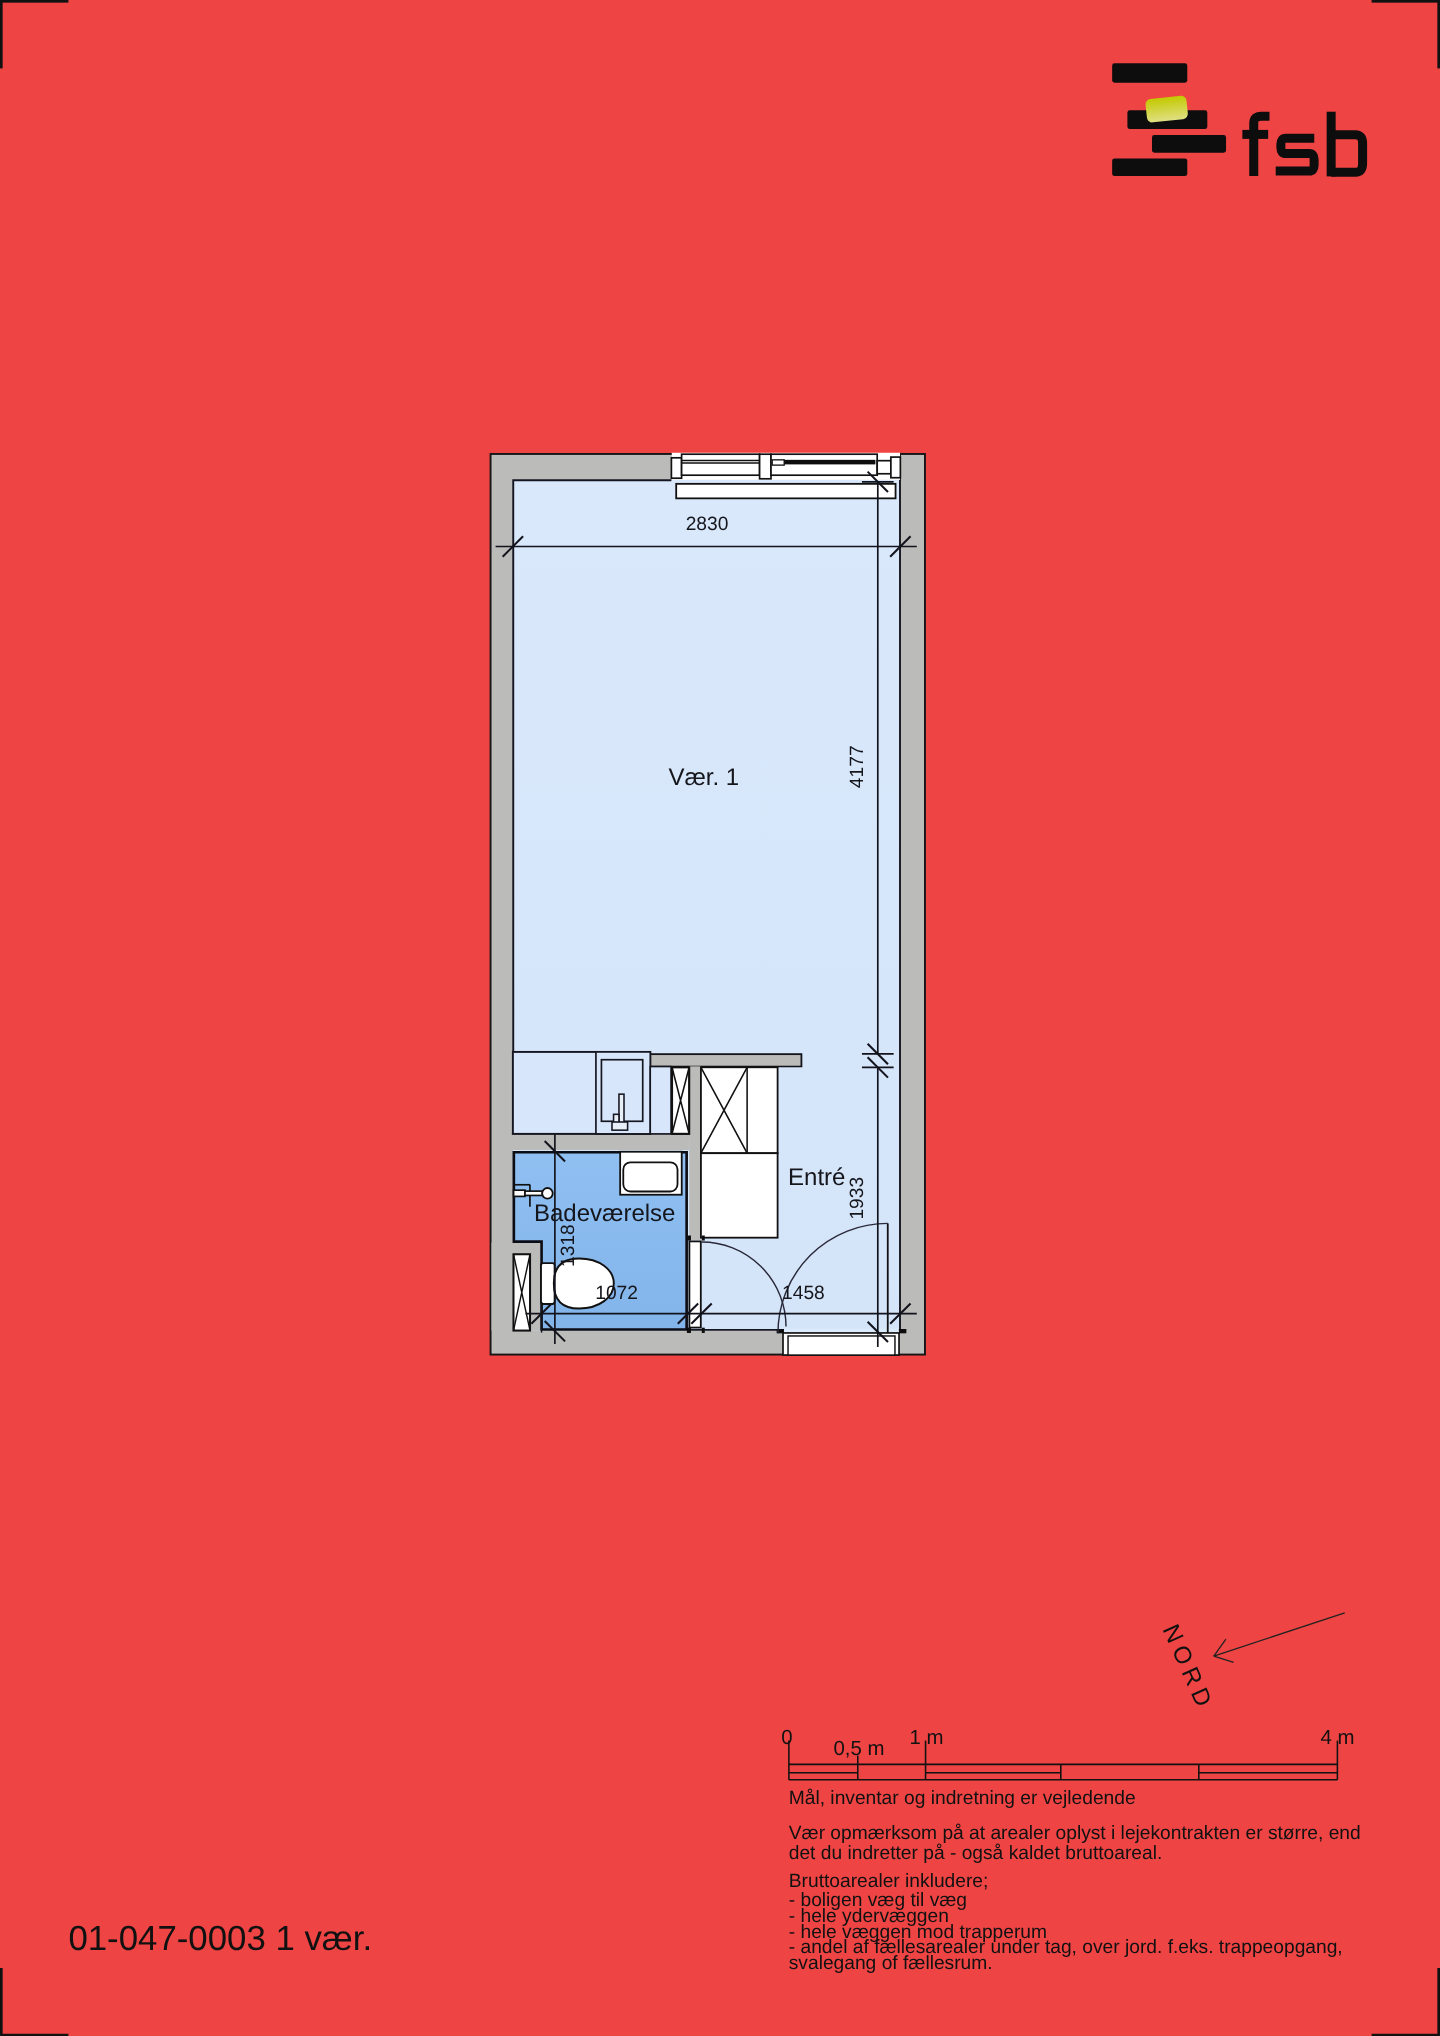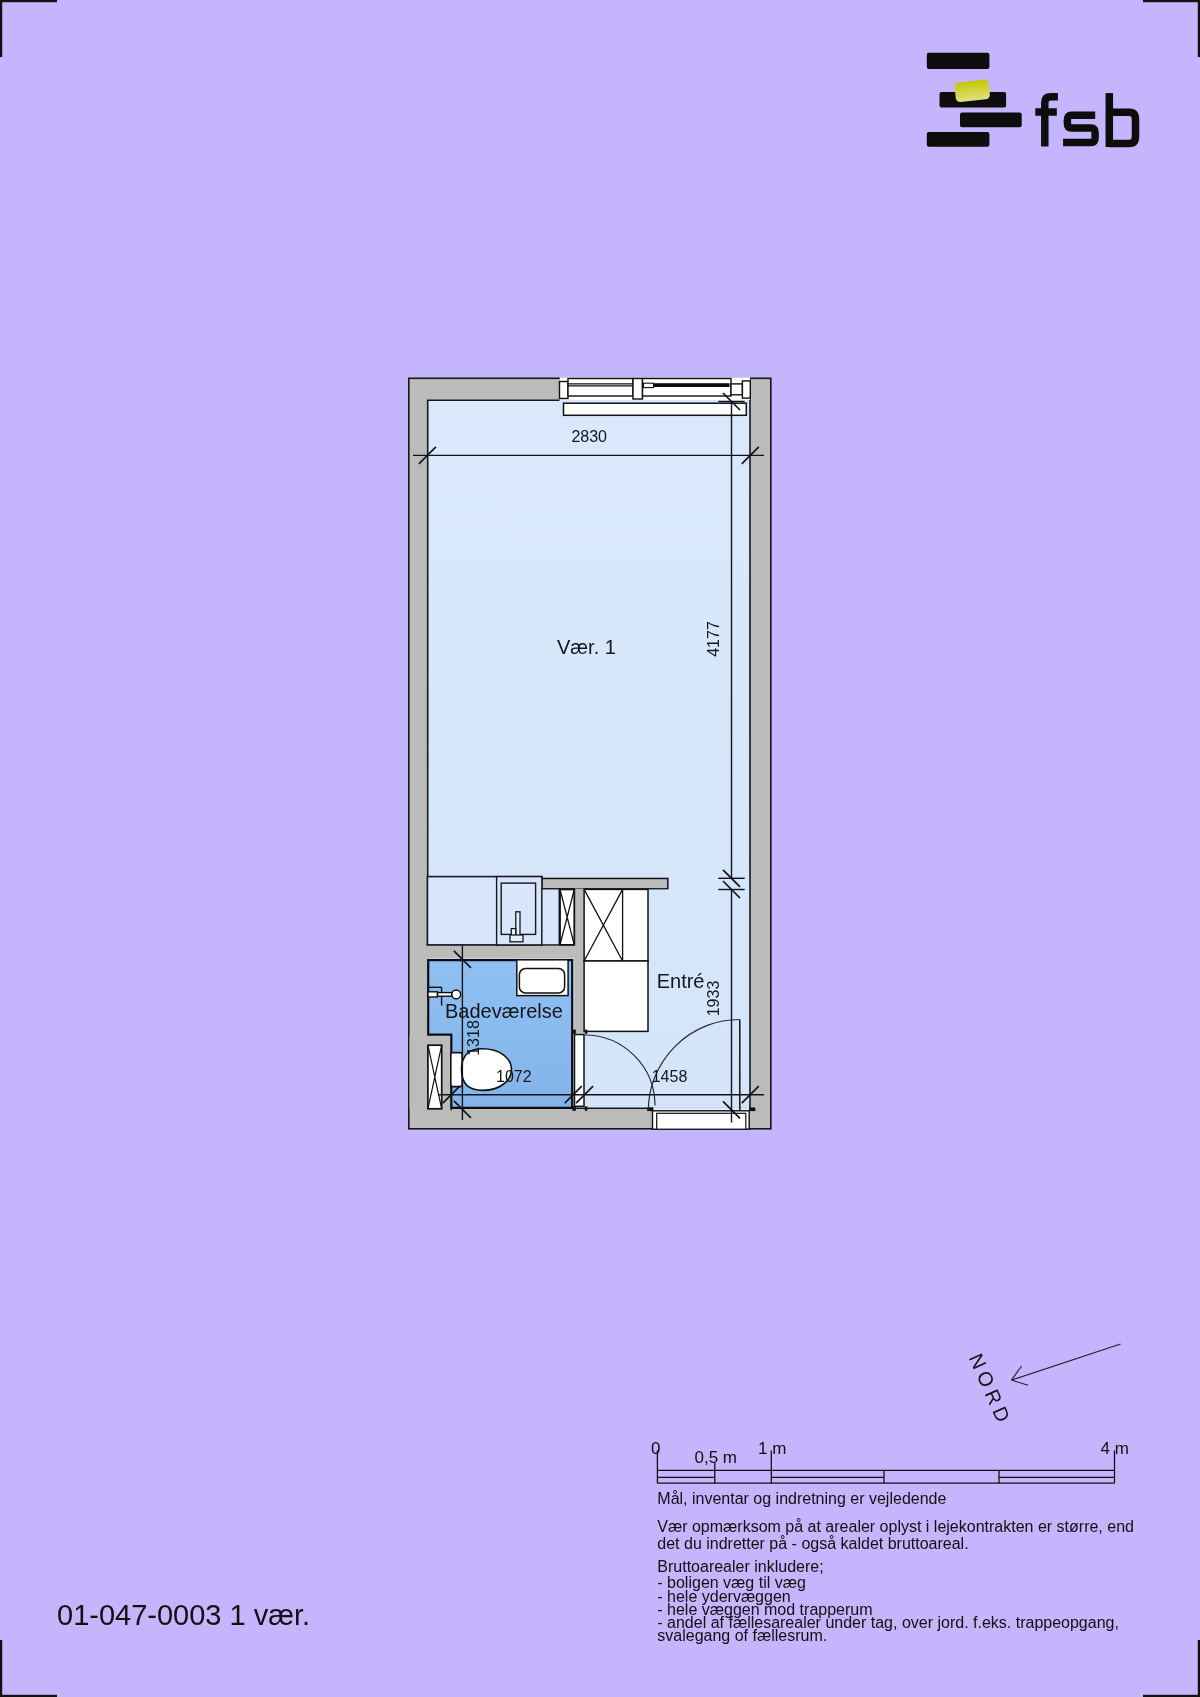--- a/index.html
+++ b/index.html
@@ -1,16 +1,16 @@
 <!DOCTYPE html>
 <html><head>
 <meta charset="utf-8">
 <style>
   html,body{margin:0;padding:0;background:#fff;}
-  #page{position:relative;width:1200px;height:1697px;background:#c4b5fd;overflow:hidden;
+  #page{position:relative;width:1200px;height:1697px;background:#ef4444;overflow:hidden;
         font-family:"Liberation Sans",sans-serif;}
   svg{position:absolute;left:0;top:0;}
   svg text{font-family:"Liberation Sans",sans-serif;}
 </style>
 </head>
 <body>
 <div id="page">
 <svg width="1200" height="1697" viewBox="0 0 1200 1697" xmlns="http://www.w3.org/2000/svg">
 <defs>
 <linearGradient id="bathg" x1="0" y1="958" x2="0" y2="1109" gradientUnits="userSpaceOnUse">

